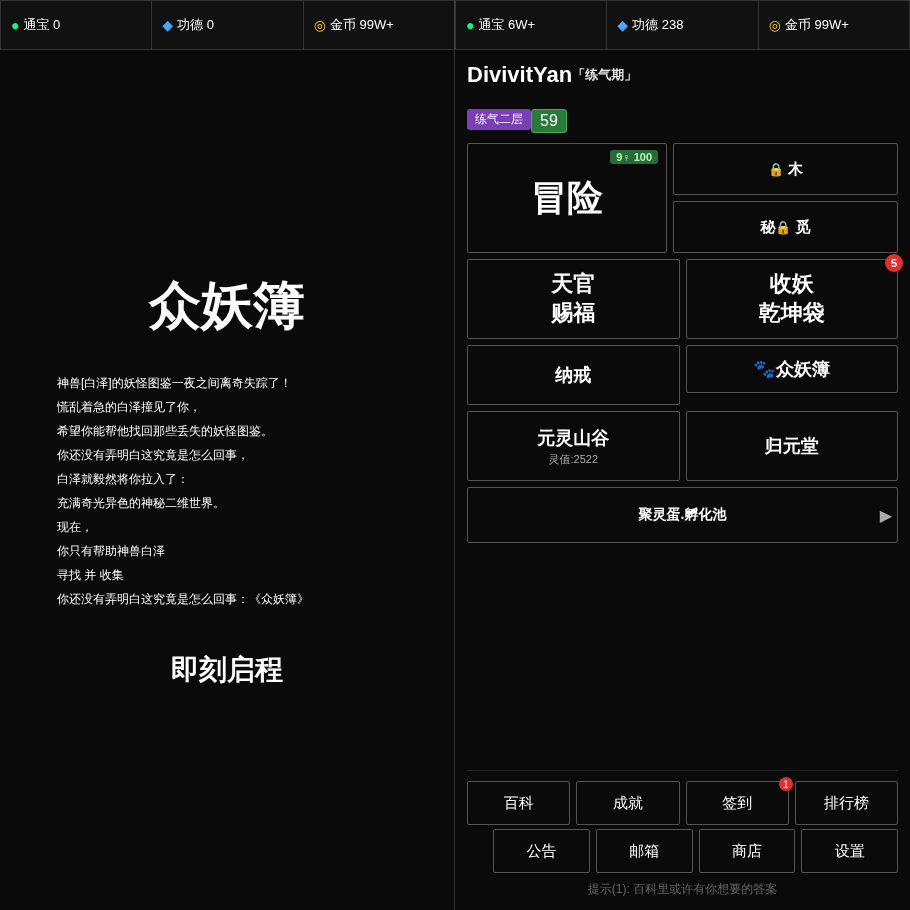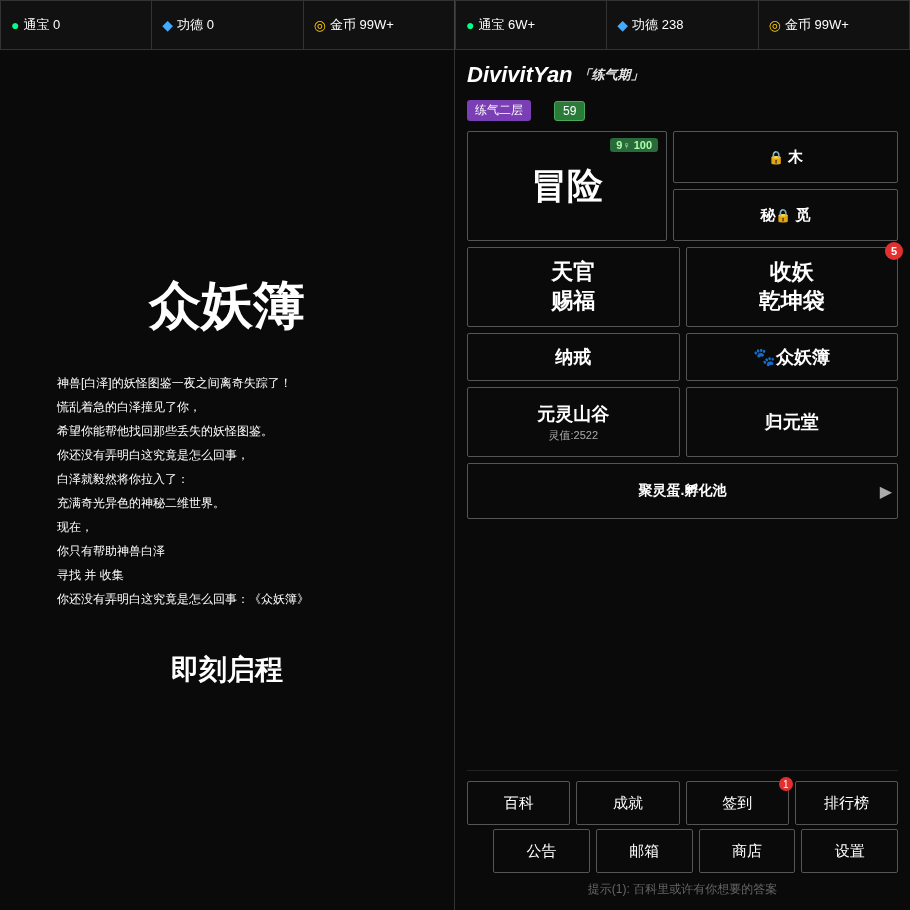--- a/index.html
+++ b/index.html
@@ -110,48 +110,47 @@
     .player-info {
       margin-bottom: 10px;
     }
 
     .player-name {
       font-size: 22px;
       font-weight: bold;
       color: white;
       display: flex;
       align-items: center;
-      gap: 6px;
-      font-style: italic;
+      gap: 0;
     }
 
     .player-period {
       font-size: 13px;
       color: #e5e5e5;
     }
 
     .player-badges {
       display: flex;
-      align-items: center;
-      gap: 23px;
-      margin-top: 12px;
+      align-items: flex-start;
+      gap: 0;
+      margin-top: 21px;
     }
 
     .badge-purple {
       background: #7b3fb5;
       color: white;
       font-size: 12px;
       padding: 2px 8px;
       border-radius: 3px;
     }
 
     .badge-green {
       background: #2a7a3a;
       color: white;
-      font-size: 12px;
+      font-size: 16px;
       padding: 2px 8px;
       border-radius: 3px;
       border: 1px solid #4aaa5a;
     }
 
     
     .grid-area {
       flex: 1;
       display: flex;
       flex-direction: column;
@@ -403,21 +402,21 @@
         <div class="btn-cell btn-medium" style="flex:1;">
           <div class="btn-medium-text">天官<br>赐福</div>
         </div>
         <div class="btn-cell btn-medium" style="flex:1;position:relative;">
           <div class="btn-medium-text">收妖<br>乾坤袋</div>
           <span class="badge-red-corner">5</span>
         </div>
       </div>
 
       <div class="grid-row">
-        <div class="btn-cell" style="flex:1;height:48px;">
+        <div class="btn-cell" style="flex:1;height:60px;">
           <span>纳戒</span>
         </div>
         <div class="btn-cell" style="flex:1;height:48px;">
           <span>🐾 </span>
           <span>众妖簿</span>
         </div>
       </div>
 
       <div class="grid-row">
         <div class="btn-cell" style="flex:1;height:70px;flex-direction:column;">

